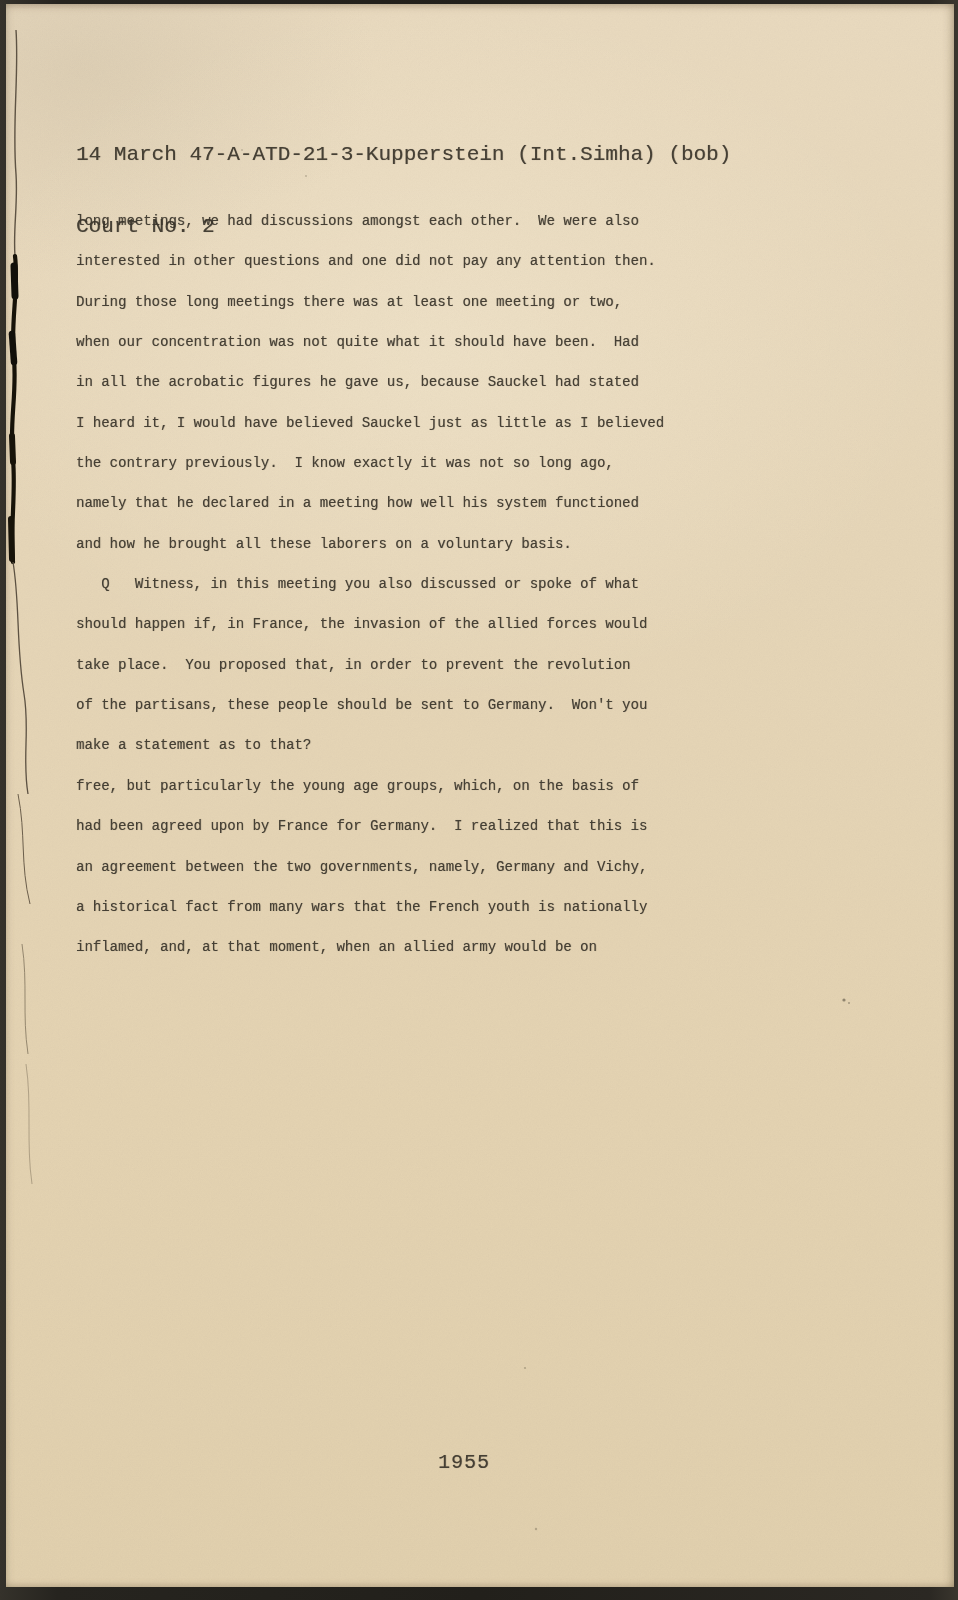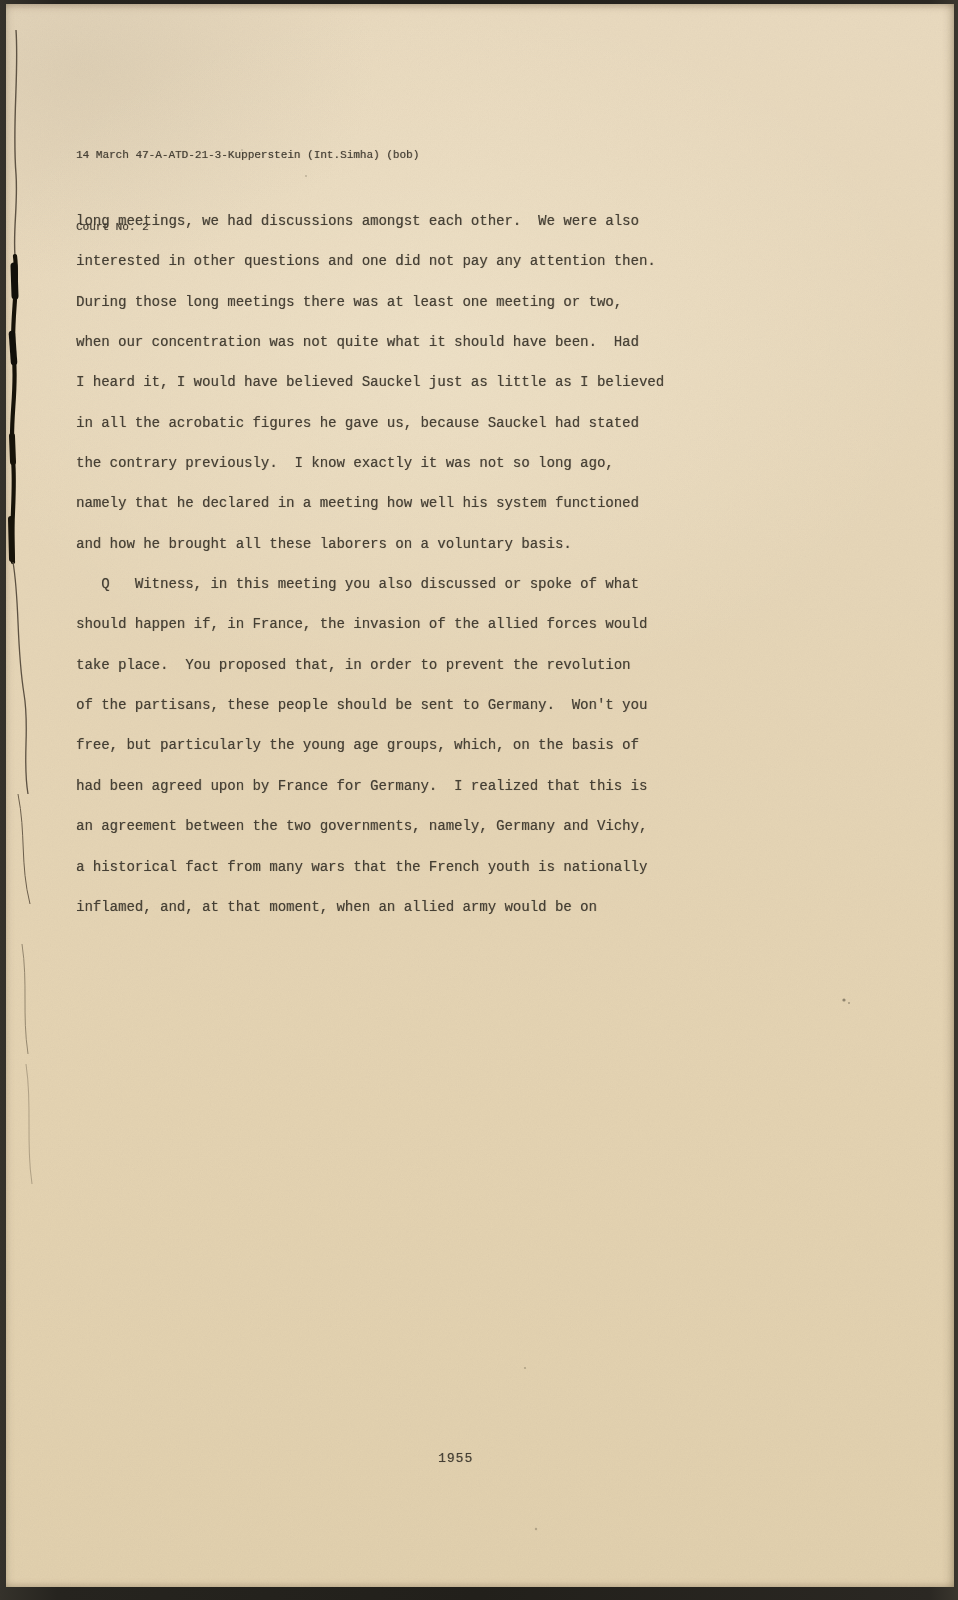--- a/index.html
+++ b/index.html
@@ -47,40 +47,40 @@
   .typewriting {
     color: #3a352b;
     text-shadow: 0.4px 0.4px 0.7px rgba(58,53,43,0.55);
     filter: blur(0.25px);
     opacity: 0.93;
   }
   .header {
     position: absolute;
     left: 70px;
     top: 91px;
-    font-size: 11px;
+    font-size: 21px;
     line-height: 24px;
     white-space: pre;
   }
   .body-block {
     position: absolute;
     left: 70px;
     top: 209px;
     width: 830px;
   }
   .tline {
     height: 40.35px;
     font-size: 14px;
     white-space: pre;
   }
   .pagenum {
     position: absolute;
     left: 432px;
     top: 1447px;
-    font-size: 13px;
+    font-size: 20px;
     letter-spacing: 1px;
   }
 </style>
 </head>
 <body>
 
 <div class="backdrop">
   <div class="paper">
 
     <svg class="grain" width="948" height="1583" aria-hidden="true">
@@ -116,29 +116,30 @@
     <div class="header typewriting">
       <div>14 March 47-A-ATD-21-3-Kupperstein (Int.Simha) (bob)</div>
       <div>Court No. 2</div>
     </div>
 
     <div class="body-block typewriting">
       <div class="tline">long meetings, we had discussions amongst each other.  We were also</div>
       <div class="tline">interested in other questions and one did not pay any attention then.</div>
       <div class="tline">During those long meetings there was at least one meeting or two,</div>
       <div class="tline">when our concentration was not quite what it should have been.  Had</div>
+      <div class="tline">in all the acrobatic figures he gave us, because Sauckel had stated</div>
       <div class="tline">I heard it, I would have believed Sauckel just as little as I believed</div>
-      <div class="tline">in all the acrobatic figures he gave us, because Sauckel had stated</div>
       <div class="tline">the contrary previously.  I know exactly it was not so long ago,</div>
       <div class="tline">namely that he declared in a meeting how well his system functioned</div>
       <div class="tline">and how he brought all these laborers on a voluntary basis.</div>
       <div class="tline">   Q   Witness, in this meeting you also discussed or spoke of what</div>
       <div class="tline">should happen if, in France, the invasion of the allied forces would</div>
       <div class="tline">take place.  You proposed that, in order to prevent the revolution</div>
       <div class="tline">of the partisans, these people should be sent to Germany.  Won't you</div>
+      <div class="tline">make a statement as to that?</div>
       <div class="tline">free, but particularly the young age groups, which, on the basis of</div>
       <div class="tline">had been agreed upon by France for Germany.  I realized that this is</div>
       <div class="tline">an agreement between the two governments, namely, Germany and Vichy,</div>
       <div class="tline">a historical fact from many wars that the French youth is nationally</div>
       <div class="tline">inflamed, and, at that moment, when an allied army would be on</div>
     </div>
 
     <div class="pagenum typewriting">1955</div>
 
   </div>

